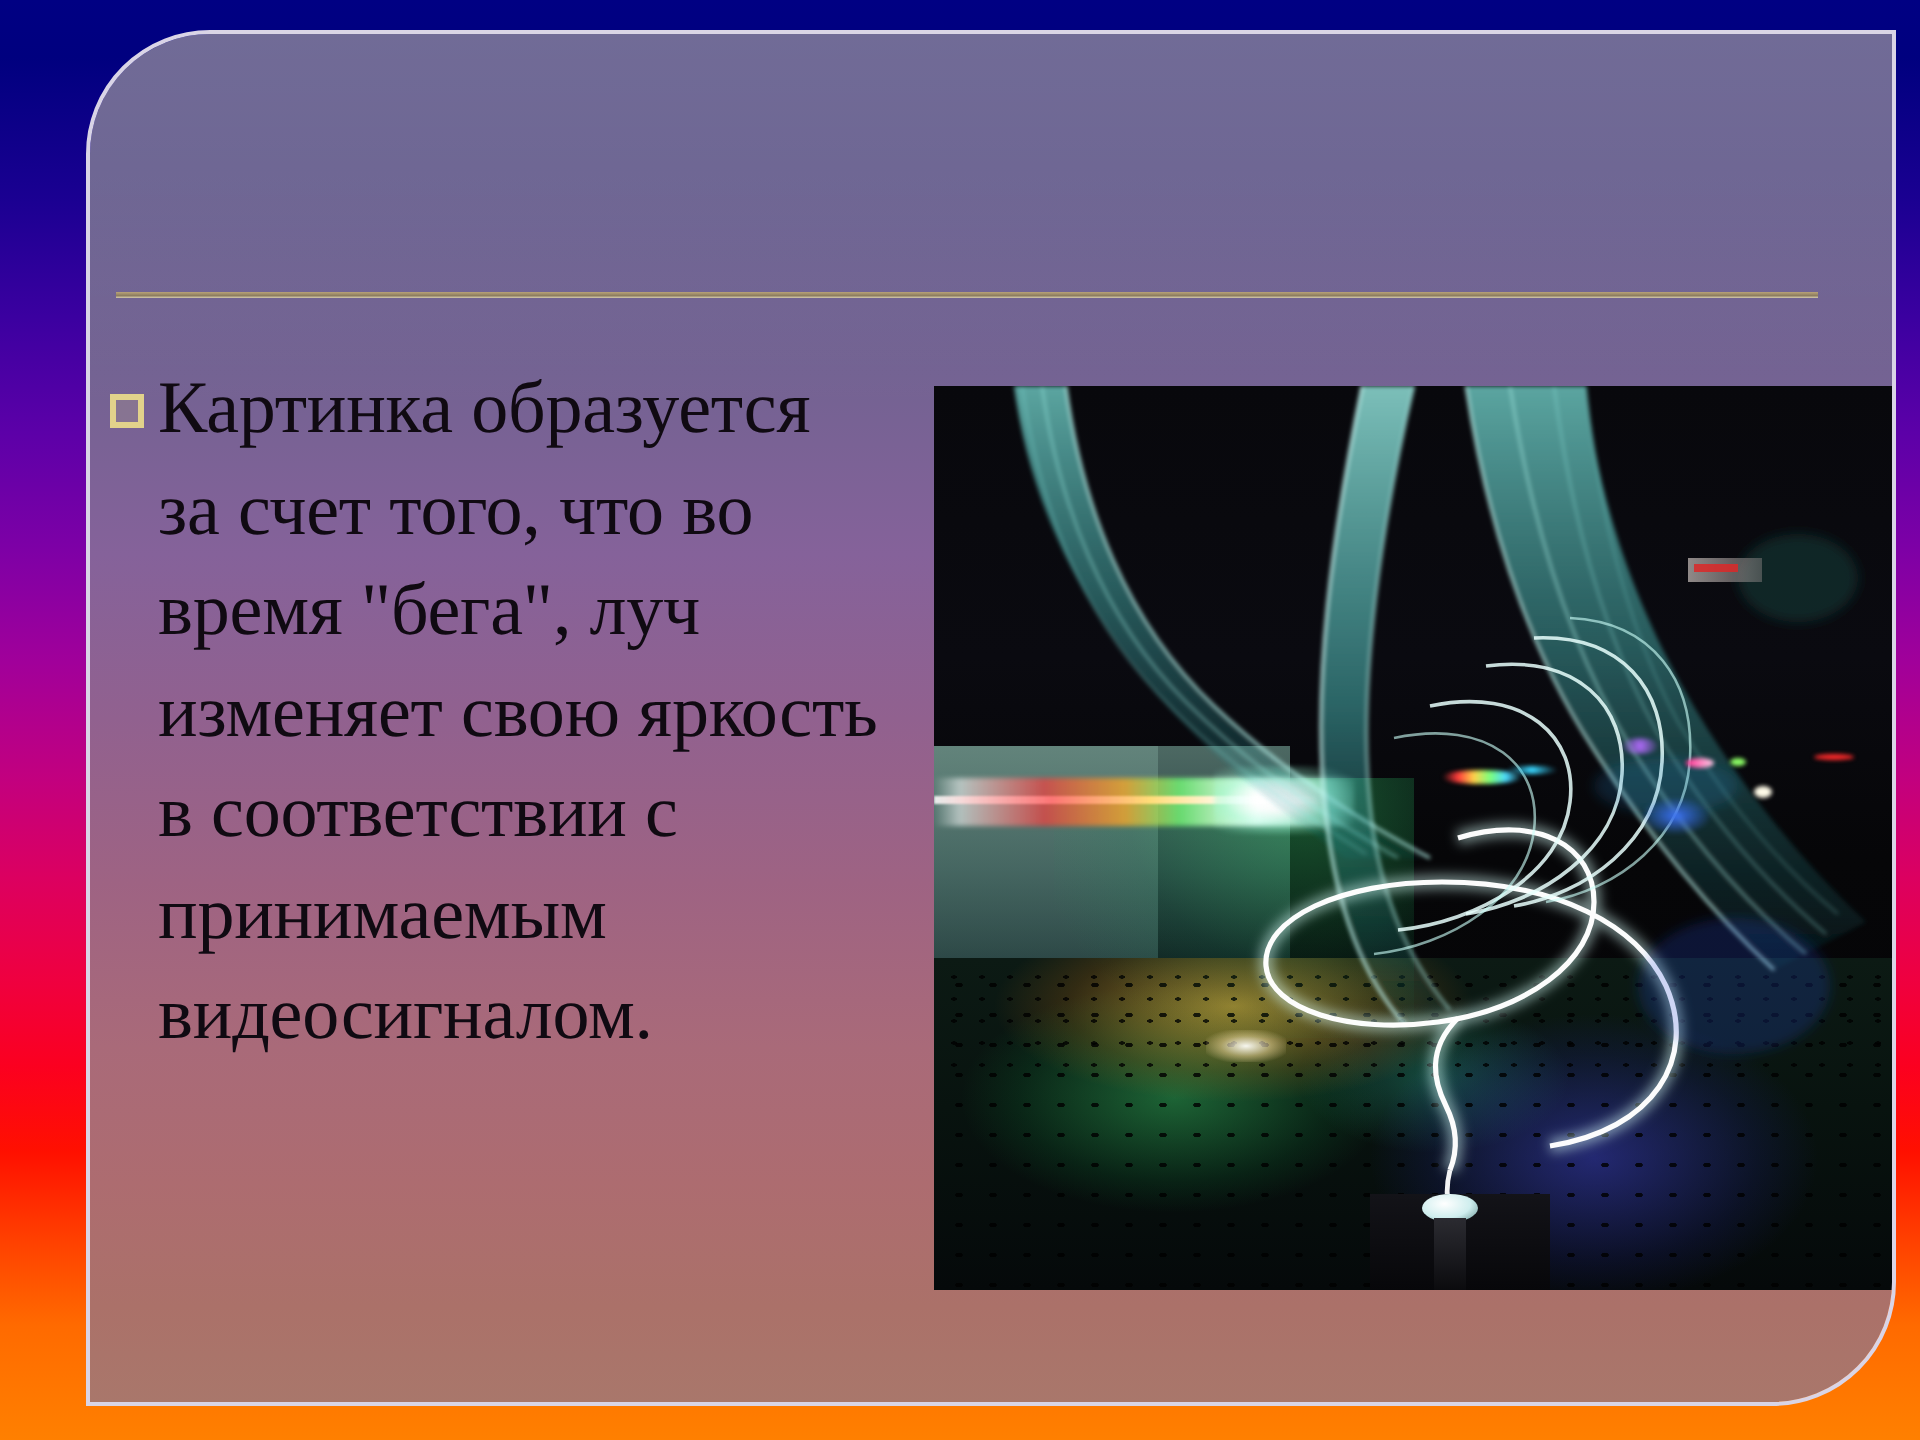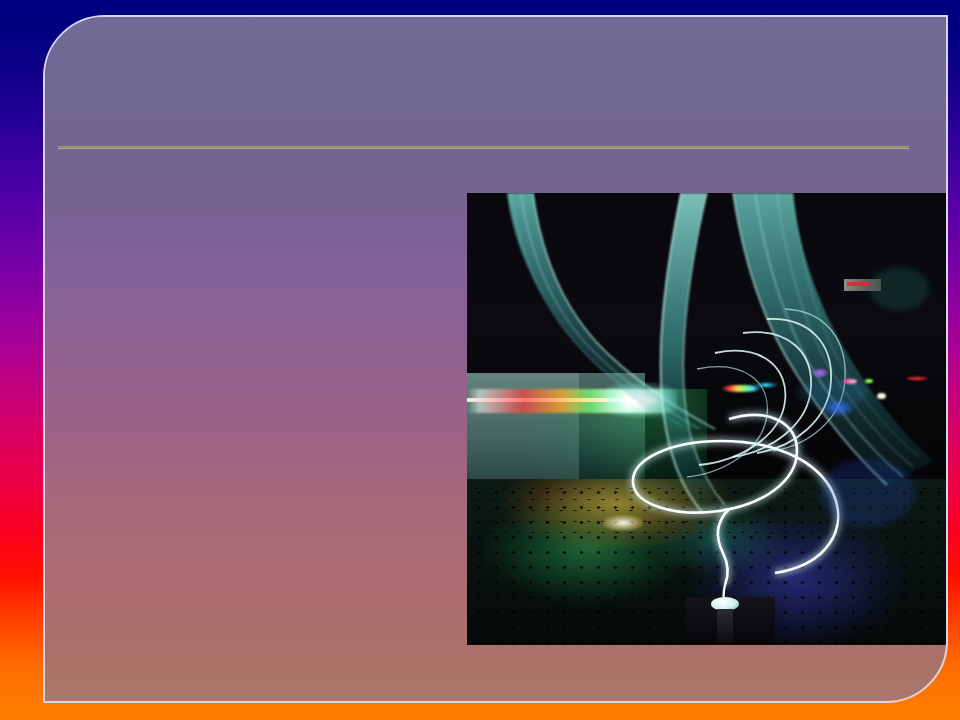--- a/index.html
+++ b/index.html
@@ -231,20 +231,26 @@
 </head>
 <body>
 
 <div id="slide">
 
   <div id="panel">
     <div id="panel-sheen"></div>
 
     <div id="title-rule"></div>
 
+    <div id="body-block">
+      <div class="bullet-row">
+        <span class="bullet-marker"></span>
+        <span class="bullet-text">Картинка образуется за счет того, что во время "бега", луч изменяет свою яркость в соответствии с принимаемым видеосигналом.</span>
+      </div>
+    </div>
 
     <div id="photo">
 
       <div class="layer bg-room"></div>
       <div class="wall-panel"></div>
       <div class="wall-panel2"></div>
 
       <div class="table-top"></div>
       <div class="table-holes"></div>
       <div class="table-holes2"></div>

